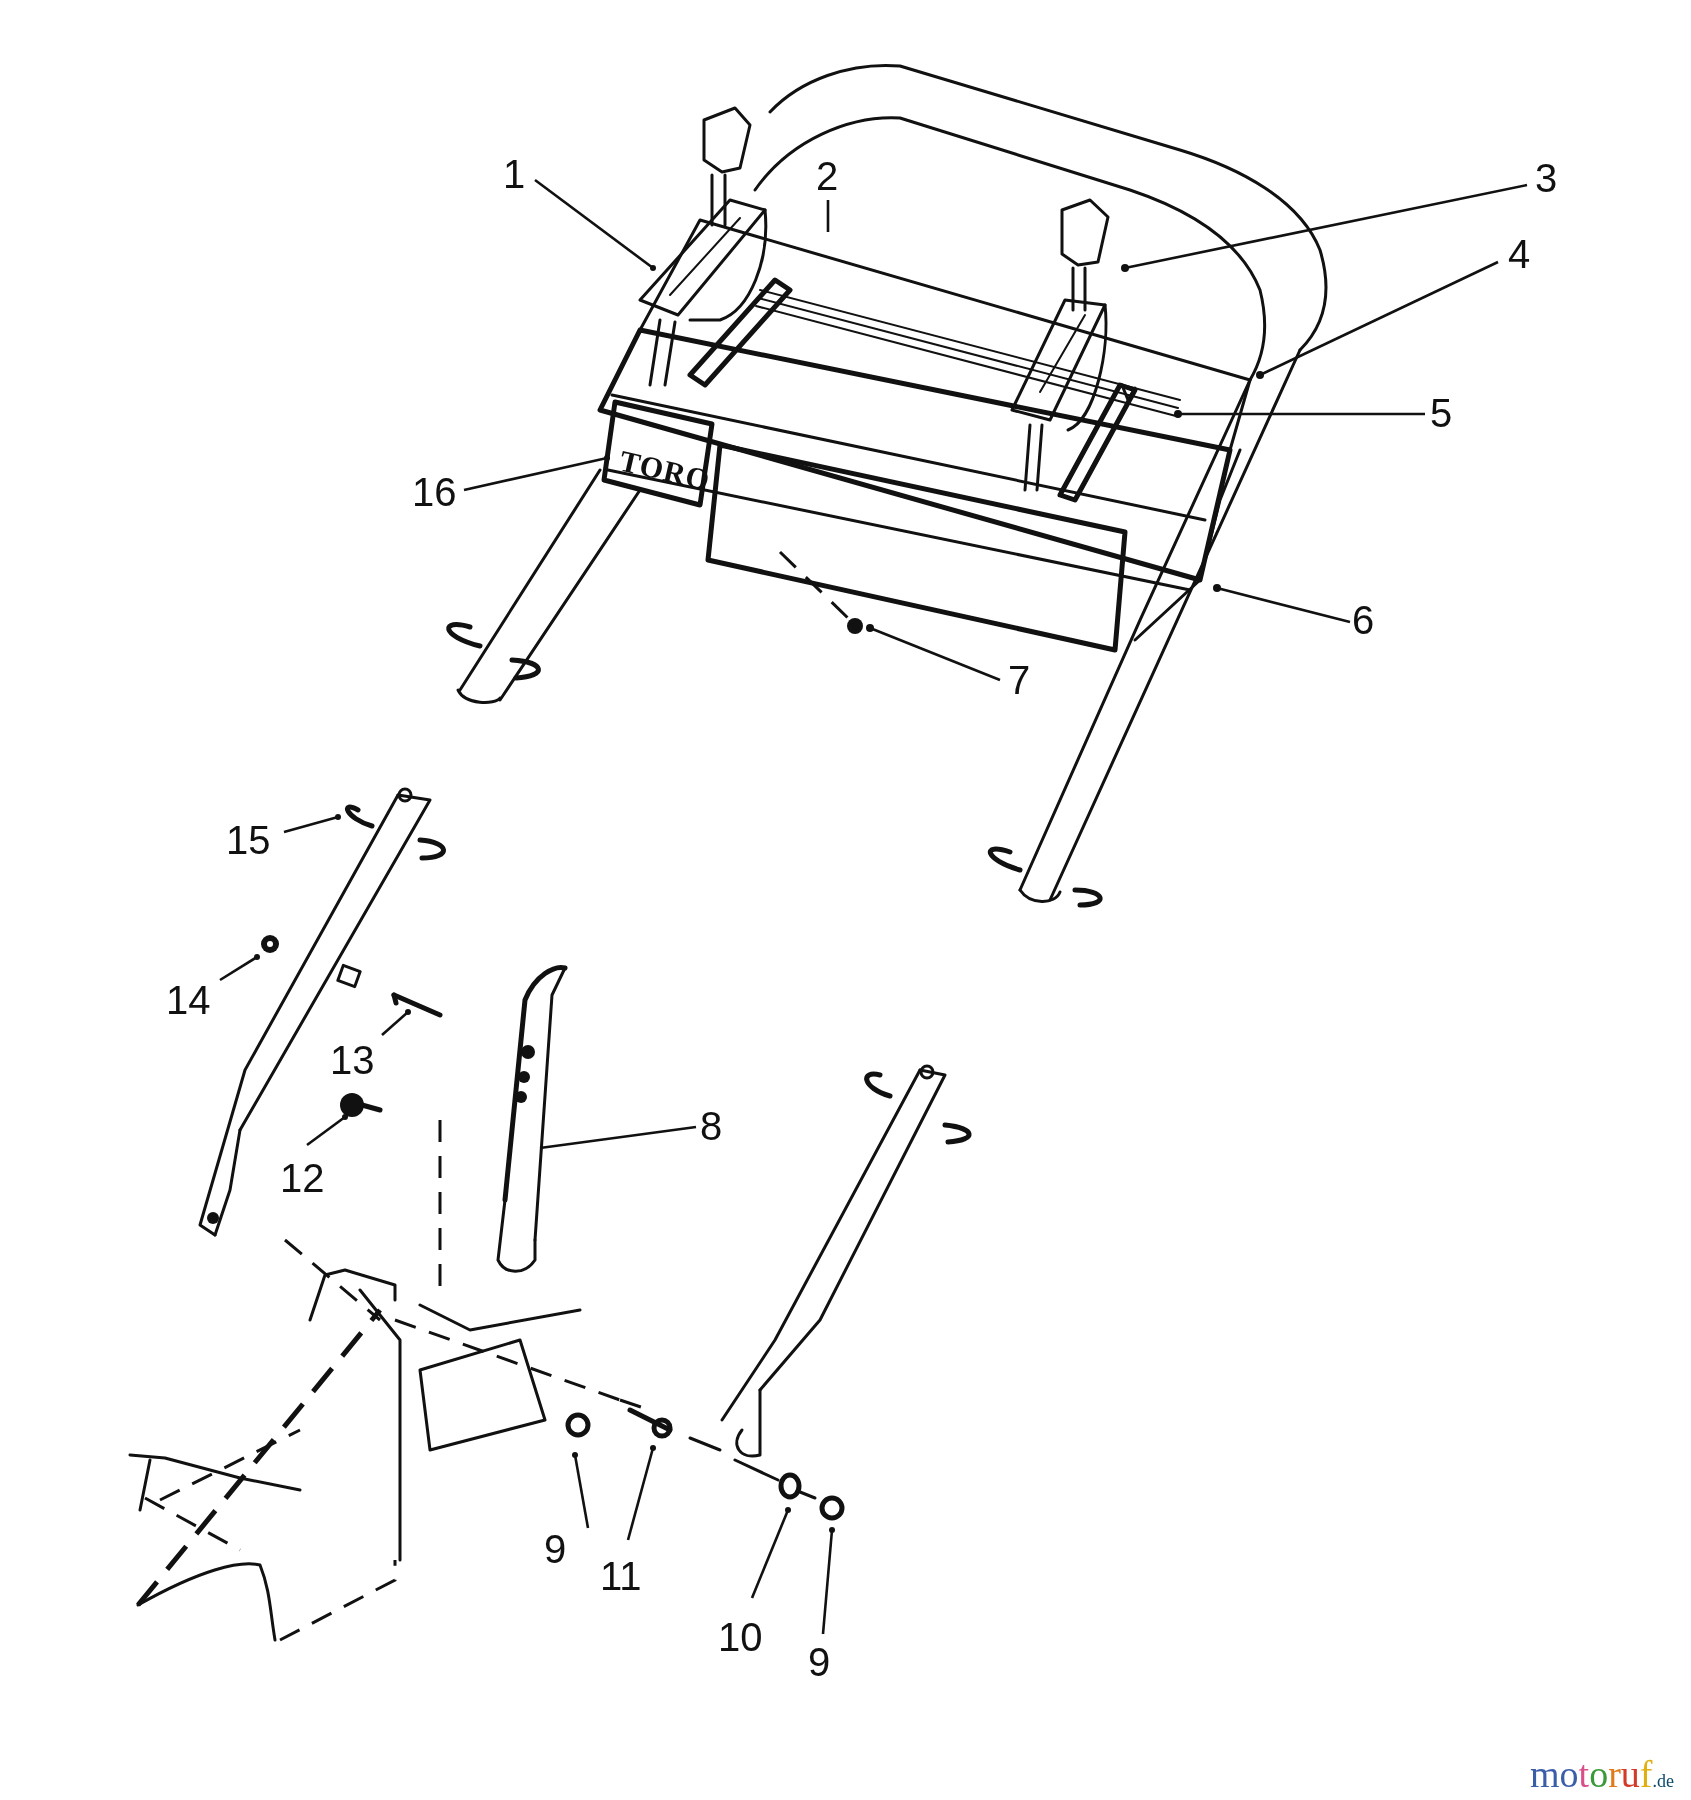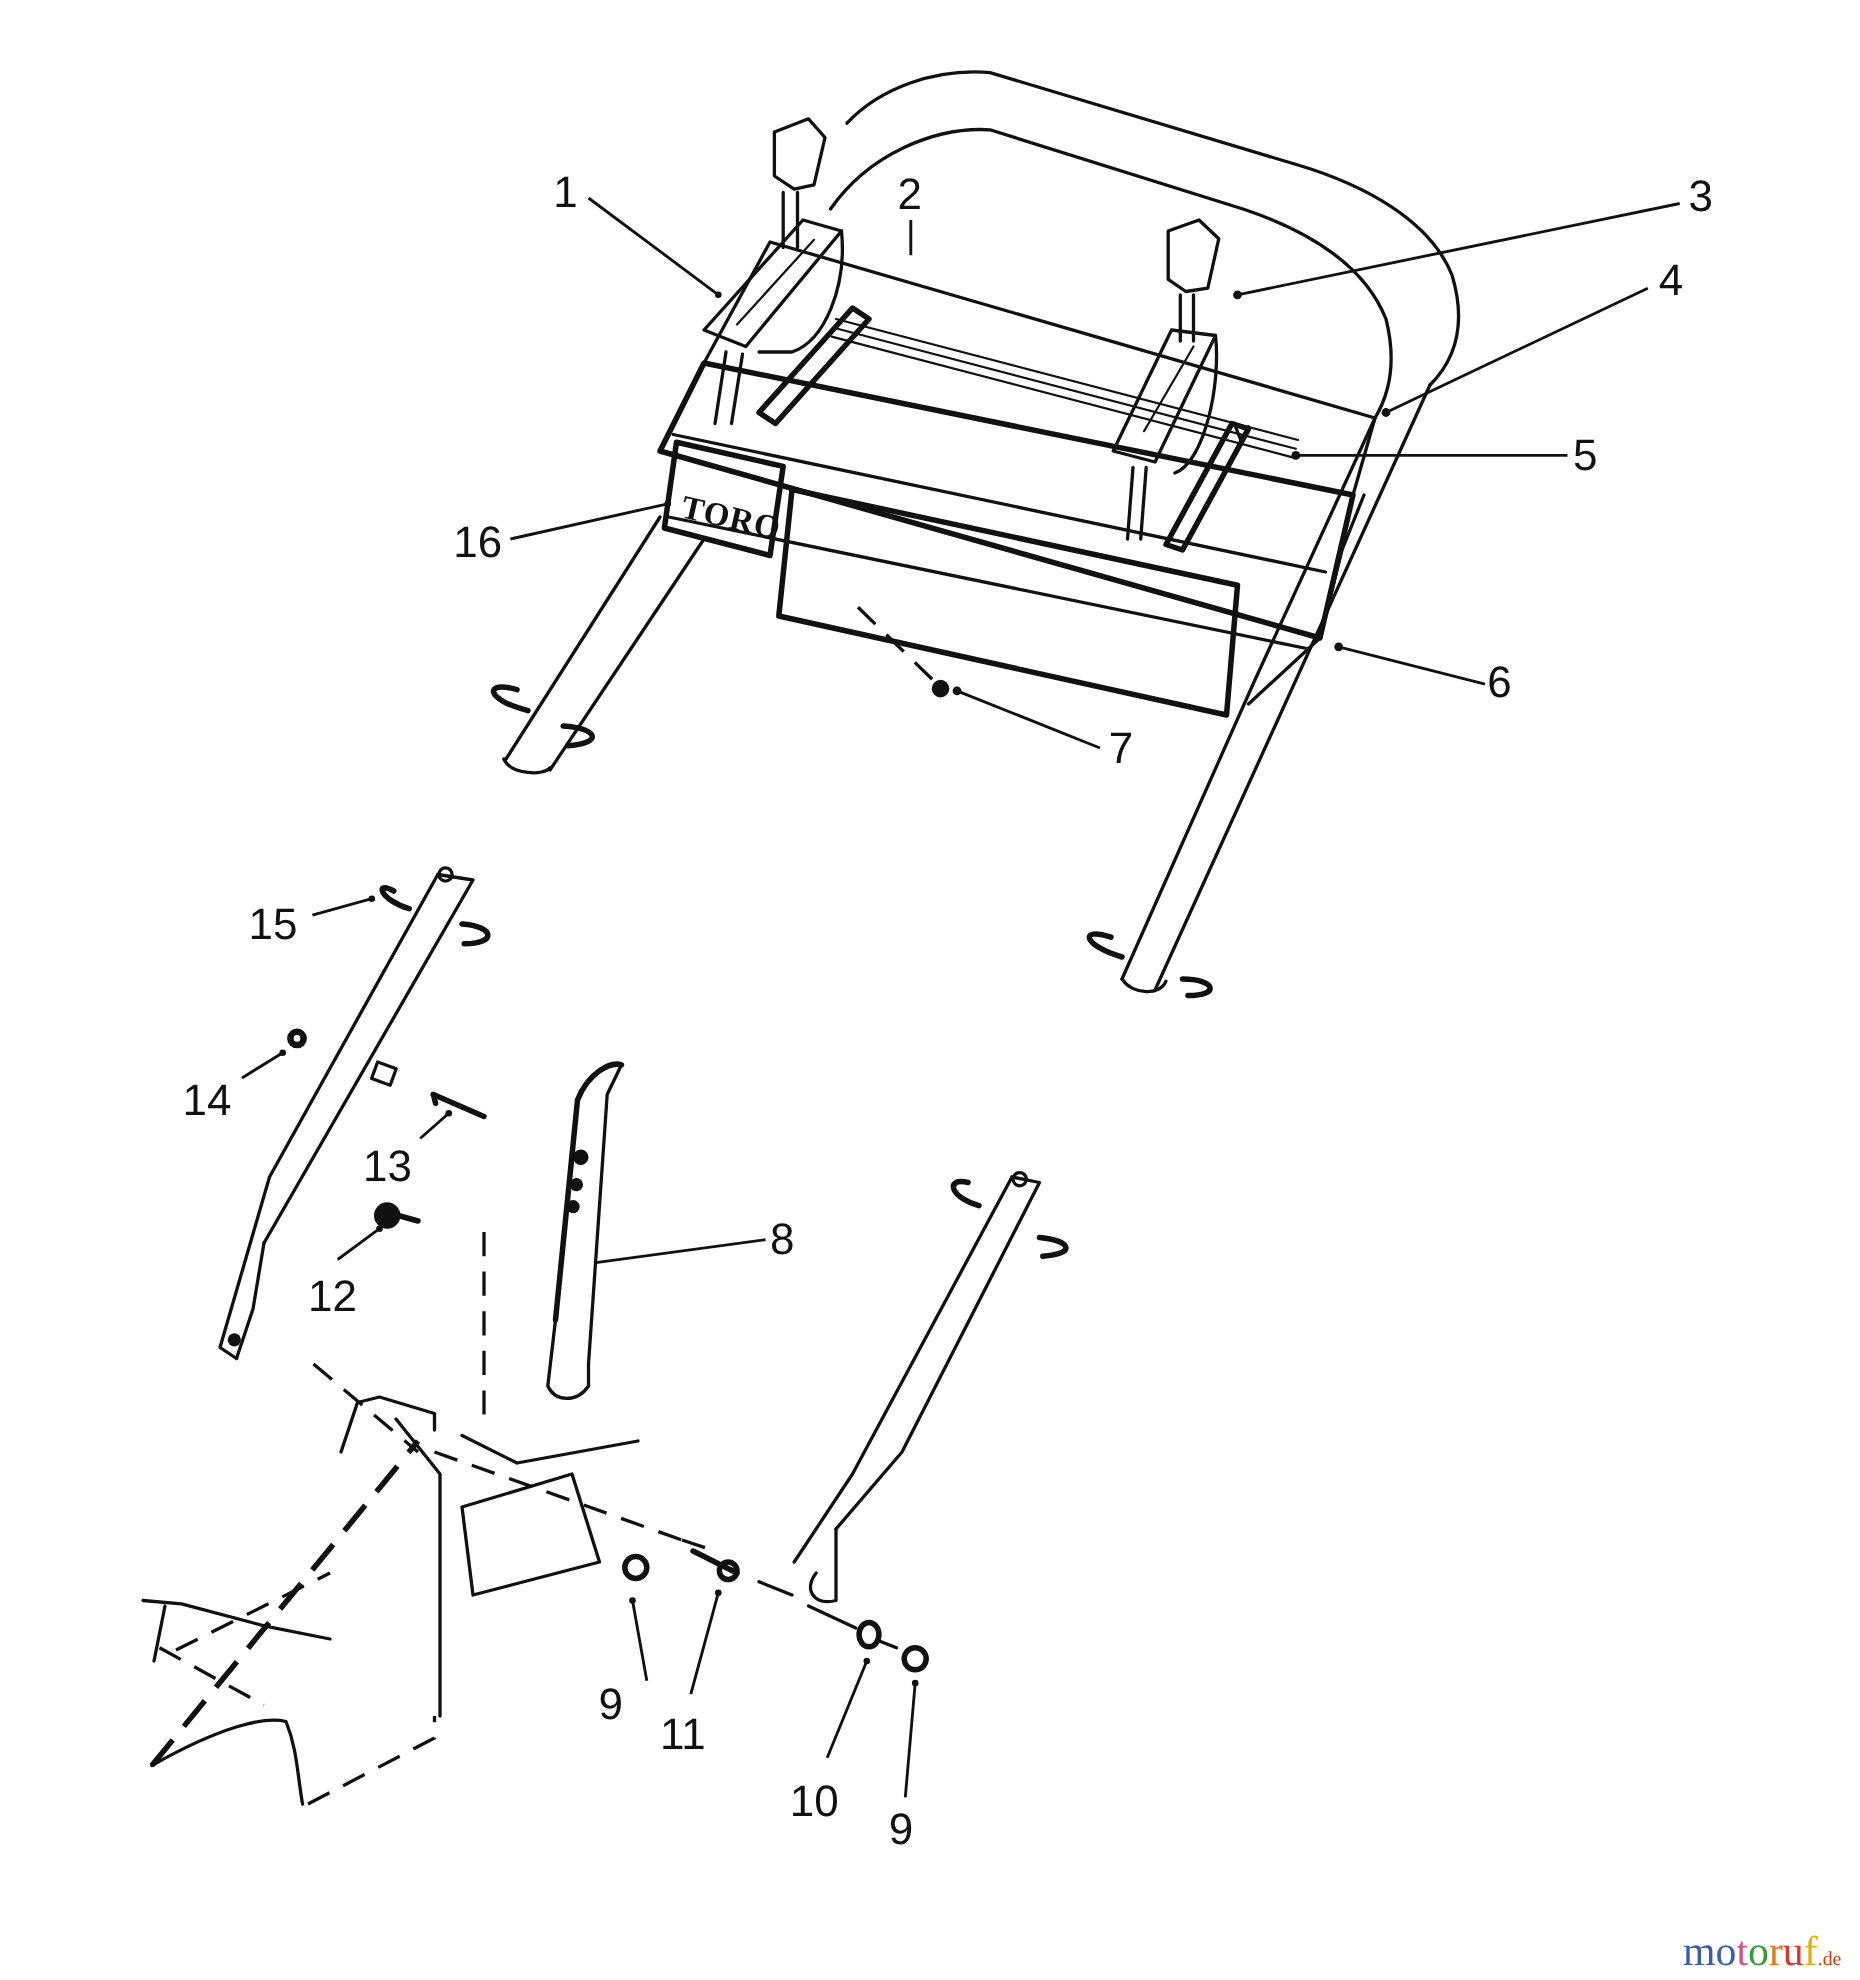--- a/index.html
+++ b/index.html
@@ -8,21 +8,21 @@
   .ln { fill:none; stroke:#111; stroke-width:3; stroke-linecap:round; stroke-linejoin:round; }
   .ln-thick { fill:none; stroke:#111; stroke-width:5; stroke-linecap:round; stroke-linejoin:round; }
   .ln-thin { fill:none; stroke:#111; stroke-width:2; stroke-linecap:round; }
   .dash { fill:none; stroke:#111; stroke-width:3; stroke-dasharray:22 14; }
   .dash-thick { fill:none; stroke:#111; stroke-width:5; stroke-dasharray:30 16; }
   .leader { fill:none; stroke:#111; stroke-width:2.6; }
   .dot { fill:#111; }
   .callout { font-family:"Liberation Sans", sans-serif; font-size:40px; fill:#111; }
   .logo-text { font-family:"Liberation Serif", serif; font-weight:bold; font-size:30px; fill:#111; letter-spacing:1px; }
   #watermark { position:absolute; left:1530px; top:1752px; font-family:"Liberation Serif", serif; font-size:38px; line-height:44px; white-space:nowrap; }
-  #watermark .suffix { font-size:18px; color:#c2410c; }
+  #watermark .suffix { font-size:18px; color:#0c4a6e; }
 </style>
 </head>
 <body>
 
 <svg id="diagram" viewBox="0 0 1691 1800" xmlns="http://www.w3.org/2000/svg">
 
   <g>
 
     <path class="ln" d="M770 112 C 800 80, 850 62, 900 66 L 1180 150 C 1240 168, 1300 200, 1320 250 C 1335 300, 1320 330, 1300 350"></path>
 

